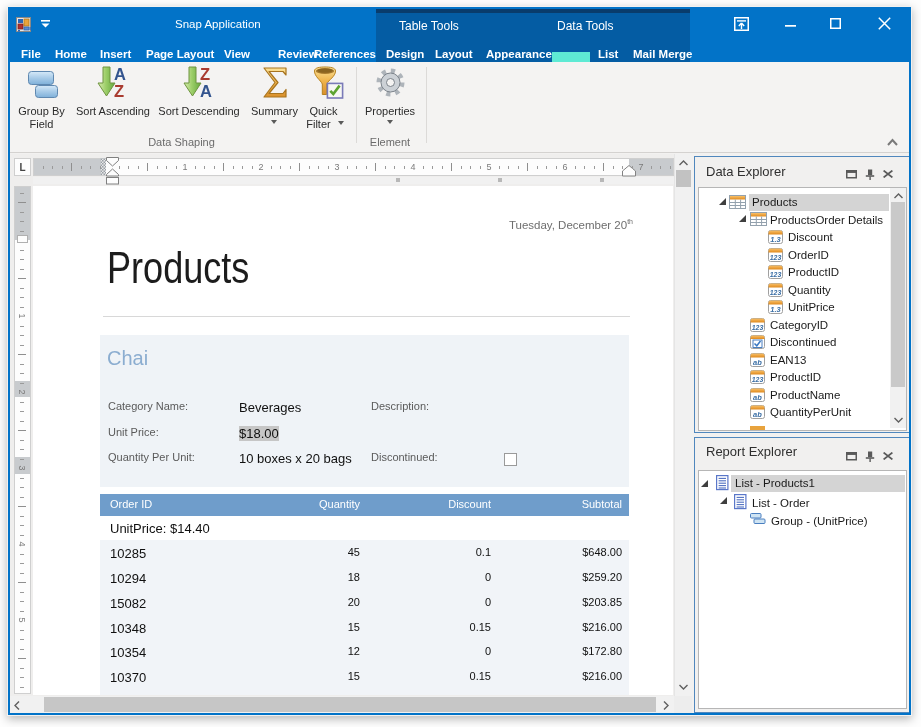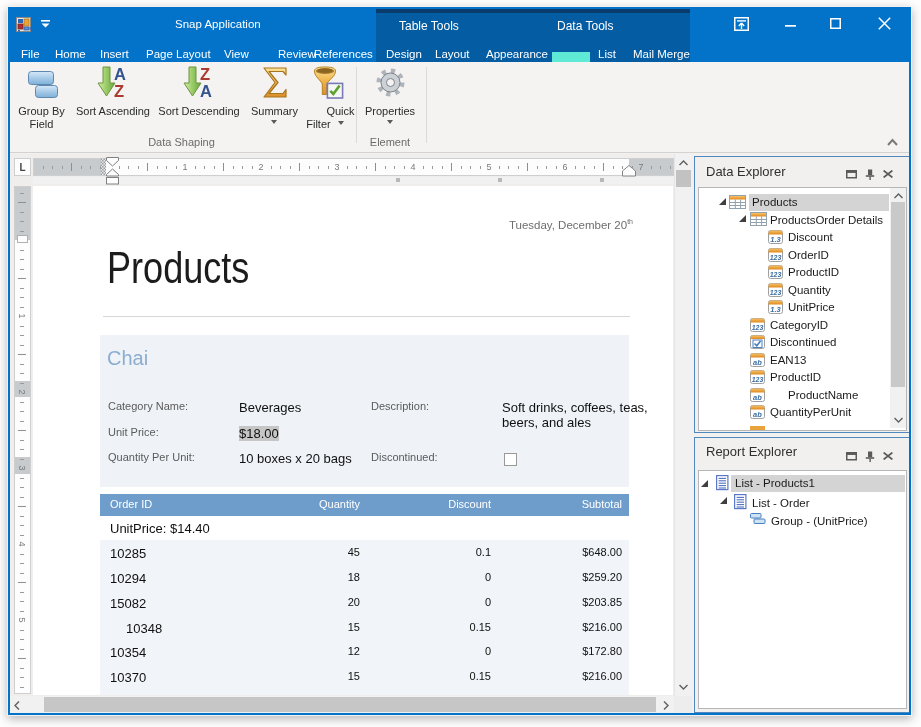--- a/index.html
+++ b/index.html
@@ -7,21 +7,21 @@
   #stage { position:relative; width:921px; height:727px; background:#fdfdfd; }
   .abs { position:absolute; }
   #win { left:7px; top:6px; width:905px; height:710px; background:#f2f1f0; box-shadow:0 3px 9px rgba(0,0,0,0.28); }
   #winborder { left:7.5px; top:7px; width:903.5px; height:708px; border:2px solid #0273c8; }
   #titlebar { left:8px; top:7px; width:903px; height:31px; background:#0273c8; }
   #menurow { left:8px; top:38px; width:903px; height:24px; background:#0273c8; }
   .ctxstrip { left:376px; top:8px; width:314px; height:5px; background:#093c6c; }
   .ctxband-title { left:376px; top:13px; width:314px; height:25px; background:#045ca3; }
   .ctxband-menu { left:376px; top:38px; width:314px; height:24px; background:#045ca3; }
   .ttl { position:absolute; color:#fff; font-size:12px; }
-  .mtab { position:absolute; top:38px; height:26px; color:#fff; font-size:11.5px; line-height:33px; }
+  .mtab { position:absolute; top:38px; height:26px; color:#fff; font-size:11.5px; line-height:33px;font-weight:bold; }
   #fieldtab { position:absolute; left:552px; top:52px; width:38px; height:26px; background:#5eead4; color:#1e1e1e; font-size:11.5px; line-height:33px; text-align:center; }
   #ribbon { left:9px; top:62px; width:900px; height:91px; background:#f4f3f2; border-bottom:1px solid #d4d2d0; }
   .rlbl { position:absolute; font-size:11px; color:#2b2b2b; text-align:center; line-height:12.5px; }
   .rcap { position:absolute; top:136px; font-size:11px; color:#6b6b6b; text-align:center; }
   .rsep { position:absolute; top:67px; height:76px; width:1px; background:#dcdad8; }
   .caret { position:absolute; width:0; height:0; border-left:3.5px solid transparent; border-right:3.5px solid transparent; border-top:4px solid #5a5a5a; }
   #docarea { left:9px; top:154px; width:683px; height:559px; background:#efeeed; }
   #page { left:33px; top:186px; width:640px; height:509px; background:#fff; }
   #hruler { left:33px; top:158px; width:641px; height:18px; background:#fdfdfd; border:1px solid #cfcfcf; }
   #hruler2 { left:33px; top:177px; width:641px; height:7px; background:#f1f1f1; }
@@ -142,21 +142,21 @@
   <svg class="abs" style="left:374px;top:66px" width="34" height="34">
     <circle cx="16.5" cy="16.5" r="11.5" fill="none" stroke="#aeb4ba" stroke-width="5" stroke-dasharray="4.1 4.93"></circle>
     <circle cx="16.5" cy="16.5" r="9.5" fill="#ccd1d6" stroke="#7b828a" stroke-width="1"></circle>
     <circle cx="16.5" cy="16.5" r="4" fill="#f4f3f2" stroke="#7b828a" stroke-width="1"></circle>
   </svg>
   <div class="rlbl" style="left:13px;top:105px;width:57px">Group By Field</div>
   <div class="rlbl" style="left:75px;top:105px;width:76px">Sort Ascending</div>
   <div class="rlbl" style="left:158px;top:105px;width:82px">Sort Descending</div>
   <div class="rlbl" style="left:246px;top:105px;width:57px">Summary</div>
   <div class="caret" style="left:271px;top:120px"></div>
-  <div class="rlbl" style="left:319px;top:105px;width:43px">Quick</div>
+  <div class="rlbl" style="left:302px;top:105px;width:43px">Quick</div>
   <div class="rlbl" style="left:297px;top:117.5px;width:43px">Filter</div>
   <div class="caret" style="left:338px;top:120.5px"></div>
   <div class="rlbl" style="left:362px;top:105px;width:56px">Properties</div>
   <div class="caret" style="left:387px;top:120px"></div>
   <div class="rcap" style="left:120px;width:123px">Data Shaping</div>
   <div class="rcap" style="left:350px;width:80px">Element</div>
   <div class="rsep" style="left:356px"></div>
   <div class="rsep" style="left:426px"></div>
   <svg class="abs" style="left:886px;top:137px" width="13" height="10">
     <path d="M2,8 L6.5,3 L11,8" fill="none" stroke="#7a7a7a" stroke-width="2"></path>
@@ -165,21 +165,20 @@
   <div class="abs" id="docarea"></div>
   <div class="abs" id="page"></div>
   <div class="abs" style="left:388px;top:218px;width:245px;text-align:right;font-size:11.5px;color:#6e6e6e">Tuesday, December 20<span style="font-size:7px;vertical-align:super">th</span></div>
   <div class="abs" style="left:107px;top:243px;font-size:44px;font-weight:400;color:#1c1c1c;transform:scaleX(0.82);transform-origin:0 0">Products</div>
   <div class="abs" style="left:103px;top:316px;width:527px;height:1px;background:#d8d8d8"></div>
   <div class="abs" style="left:100px;top:335px;width:529px;height:152px;background:#eff3f7"></div>
   <div class="abs" style="left:107px;top:347px;font-size:20px;color:#8badd0">Chai</div>
   <div class="doclabel" style="left:108px;top:400px">Category Name:</div>
   <div class="docval" style="left:239px;top:400px">Beverages</div>
   <div class="doclabel" style="left:371px;top:400px">Description:</div>
-  <div class="docval" style="left:502px;top:400px">Soft drinks, coffees, teas,<br>beers, and ales</div>
   <div class="doclabel" style="left:108px;top:426px">Unit Price:</div>
   <div class="docval" style="left:239px;top:426px"><span style="background:#c6c6c6">$18.00</span></div>
   <div class="doclabel" style="left:108px;top:451px">Quantity Per Unit:</div>
   <div class="docval" style="left:239px;top:451px">10 boxes x 20 bags</div>
   <div class="doclabel" style="left:371px;top:451px">Discontinued:</div>
   <div class="abs" style="left:504px;top:453px;width:13px;height:13px;background:#fff;border:1px solid #9a9a9a"></div>
 
   <div class="abs" style="left:100px;top:494px;width:529px;height:22px;background:#6f9dcb"></div>
   <div class="hnum" style="left:110px;top:498px;text-align:left">Order ID</div>
   <div class="hnum" style="left:260px;top:498px;width:100px">Quantity</div>
@@ -192,21 +191,21 @@
   <div class="num" style="left:391px;top:546px;width:100px">0.1</div>
   <div class="num" style="left:522px;top:546px;width:100px">$648.00</div>
   <div class="docval" style="left:110px;top:571px">10294</div>
   <div class="num" style="left:260px;top:571px;width:100px">18</div>
   <div class="num" style="left:391px;top:571px;width:100px">0</div>
   <div class="num" style="left:522px;top:571px;width:100px">$259.20</div>
   <div class="docval" style="left:110px;top:596px">15082</div>
   <div class="num" style="left:260px;top:596px;width:100px">20</div>
   <div class="num" style="left:391px;top:596px;width:100px">0</div>
   <div class="num" style="left:522px;top:596px;width:100px">$203.85</div>
-  <div class="docval" style="left:126px;top:621px">10348</div>
+  <div class="docval" style="left:110px;top:621px">10348</div>
   <div class="num" style="left:260px;top:621px;width:100px">15</div>
   <div class="num" style="left:391px;top:621px;width:100px">0.15</div>
   <div class="num" style="left:522px;top:621px;width:100px">$216.00</div>
   <div class="docval" style="left:110px;top:645px">10354</div>
   <div class="num" style="left:260px;top:645px;width:100px">12</div>
   <div class="num" style="left:391px;top:645px;width:100px">0</div>
   <div class="num" style="left:522px;top:645px;width:100px">$172.80</div>
   <div class="docval" style="left:110px;top:670px">10370</div>
   <div class="num" style="left:260px;top:670px;width:100px">15</div>
   <div class="num" style="left:391px;top:670px;width:100px">0.15</div>
@@ -381,21 +380,21 @@
       <use href="#sym-ab"></use>
     </svg>
   <div class="tlabel" style="left:770px;top:354px">EAN13</div>
   <svg class="abs" style="left:750px;top:370px" width="15" height="14">
       <use href="#sym-123"></use>
     </svg>
   <div class="tlabel" style="left:770px;top:371px">ProductID</div>
   <svg class="abs" style="left:750px;top:388px" width="15" height="14">
       <use href="#sym-ab"></use>
     </svg>
-  <div class="tlabel" style="left:788px;top:389px">ProductName</div>
+  <div class="tlabel" style="left:770px;top:389px">ProductName</div>
   <svg class="abs" style="left:750px;top:405px" width="15" height="14">
       <use href="#sym-ab"></use>
     </svg>
   <div class="tlabel" style="left:770px;top:406px">QuantityPerUnit</div>
   <div class="abs" style="left:750px;top:426px;width:15px;height:4px;background:#e8a33d"></div>
   <div class="sbtrack" style="left:890px;top:188px;width:16px;height:240px"></div>
   <div class="sbthumb" style="left:891px;top:202px;width:14px;height:185px;background:#c9c9c9"></div>
   <svg class="abs" style="left:893px;top:192px" width="11" height="8">
       <path d="M1.5,6 L5.5,2 L9.5,6" fill="none" stroke="#5f5f5f" stroke-width="1.4"></path>
     </svg>

